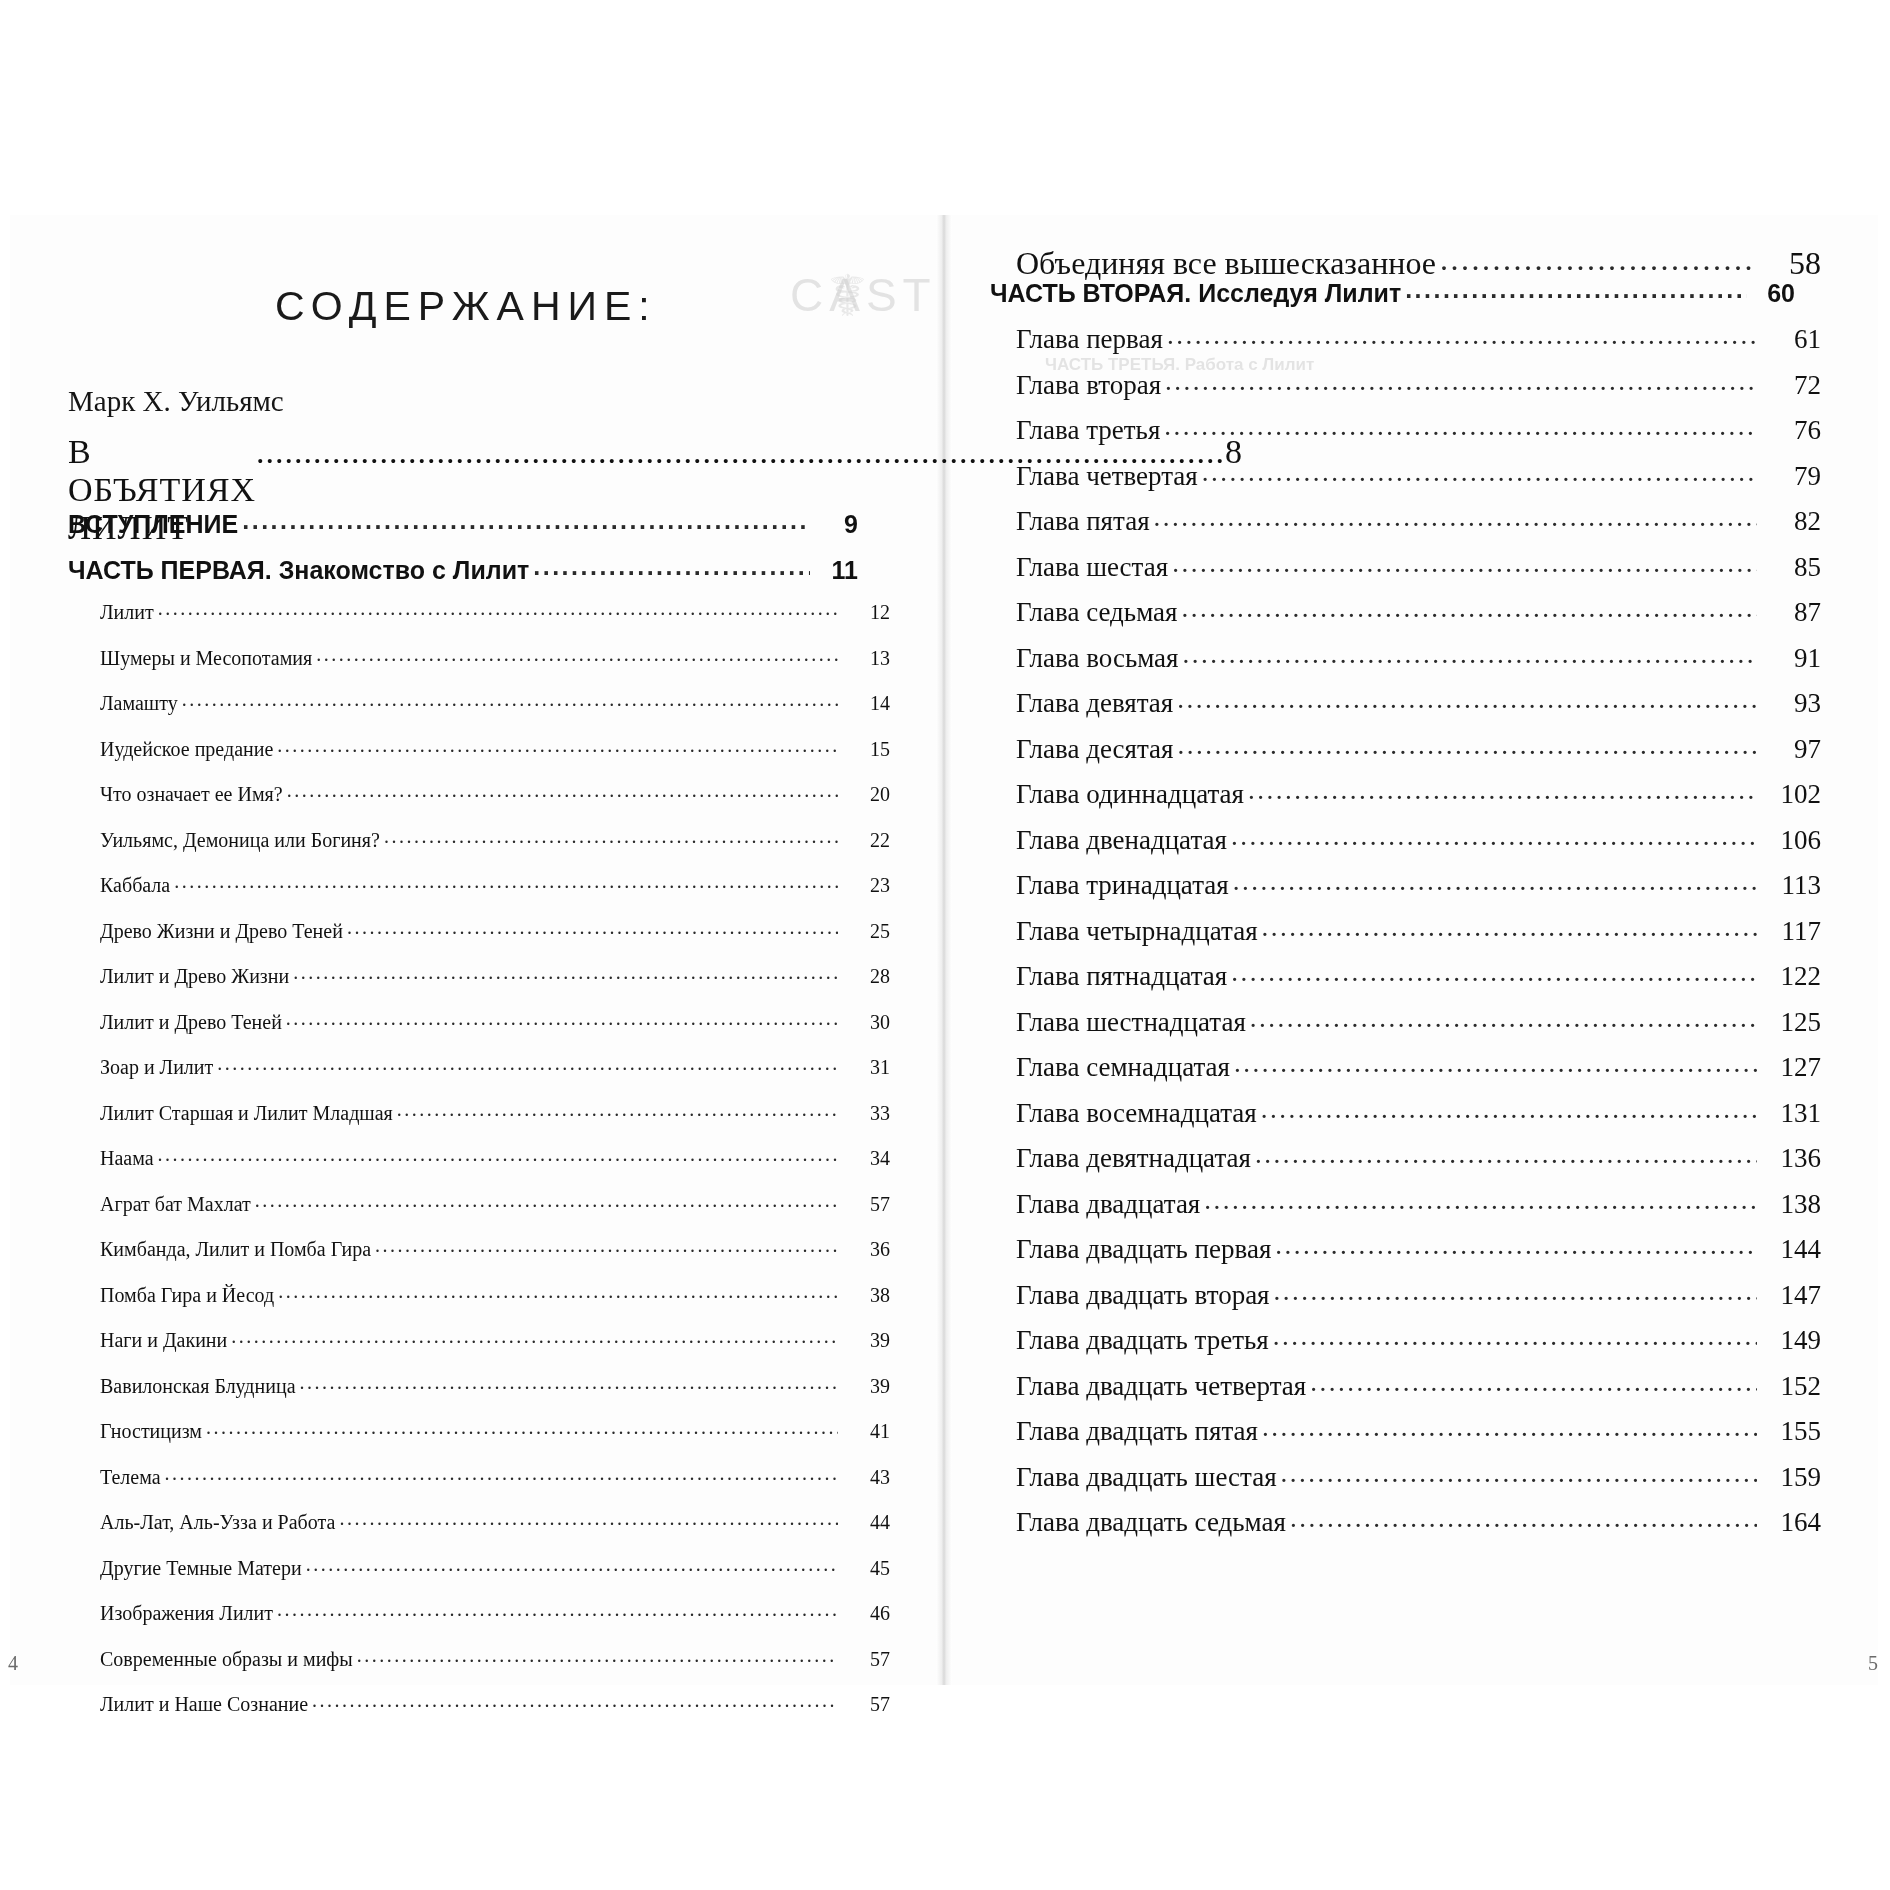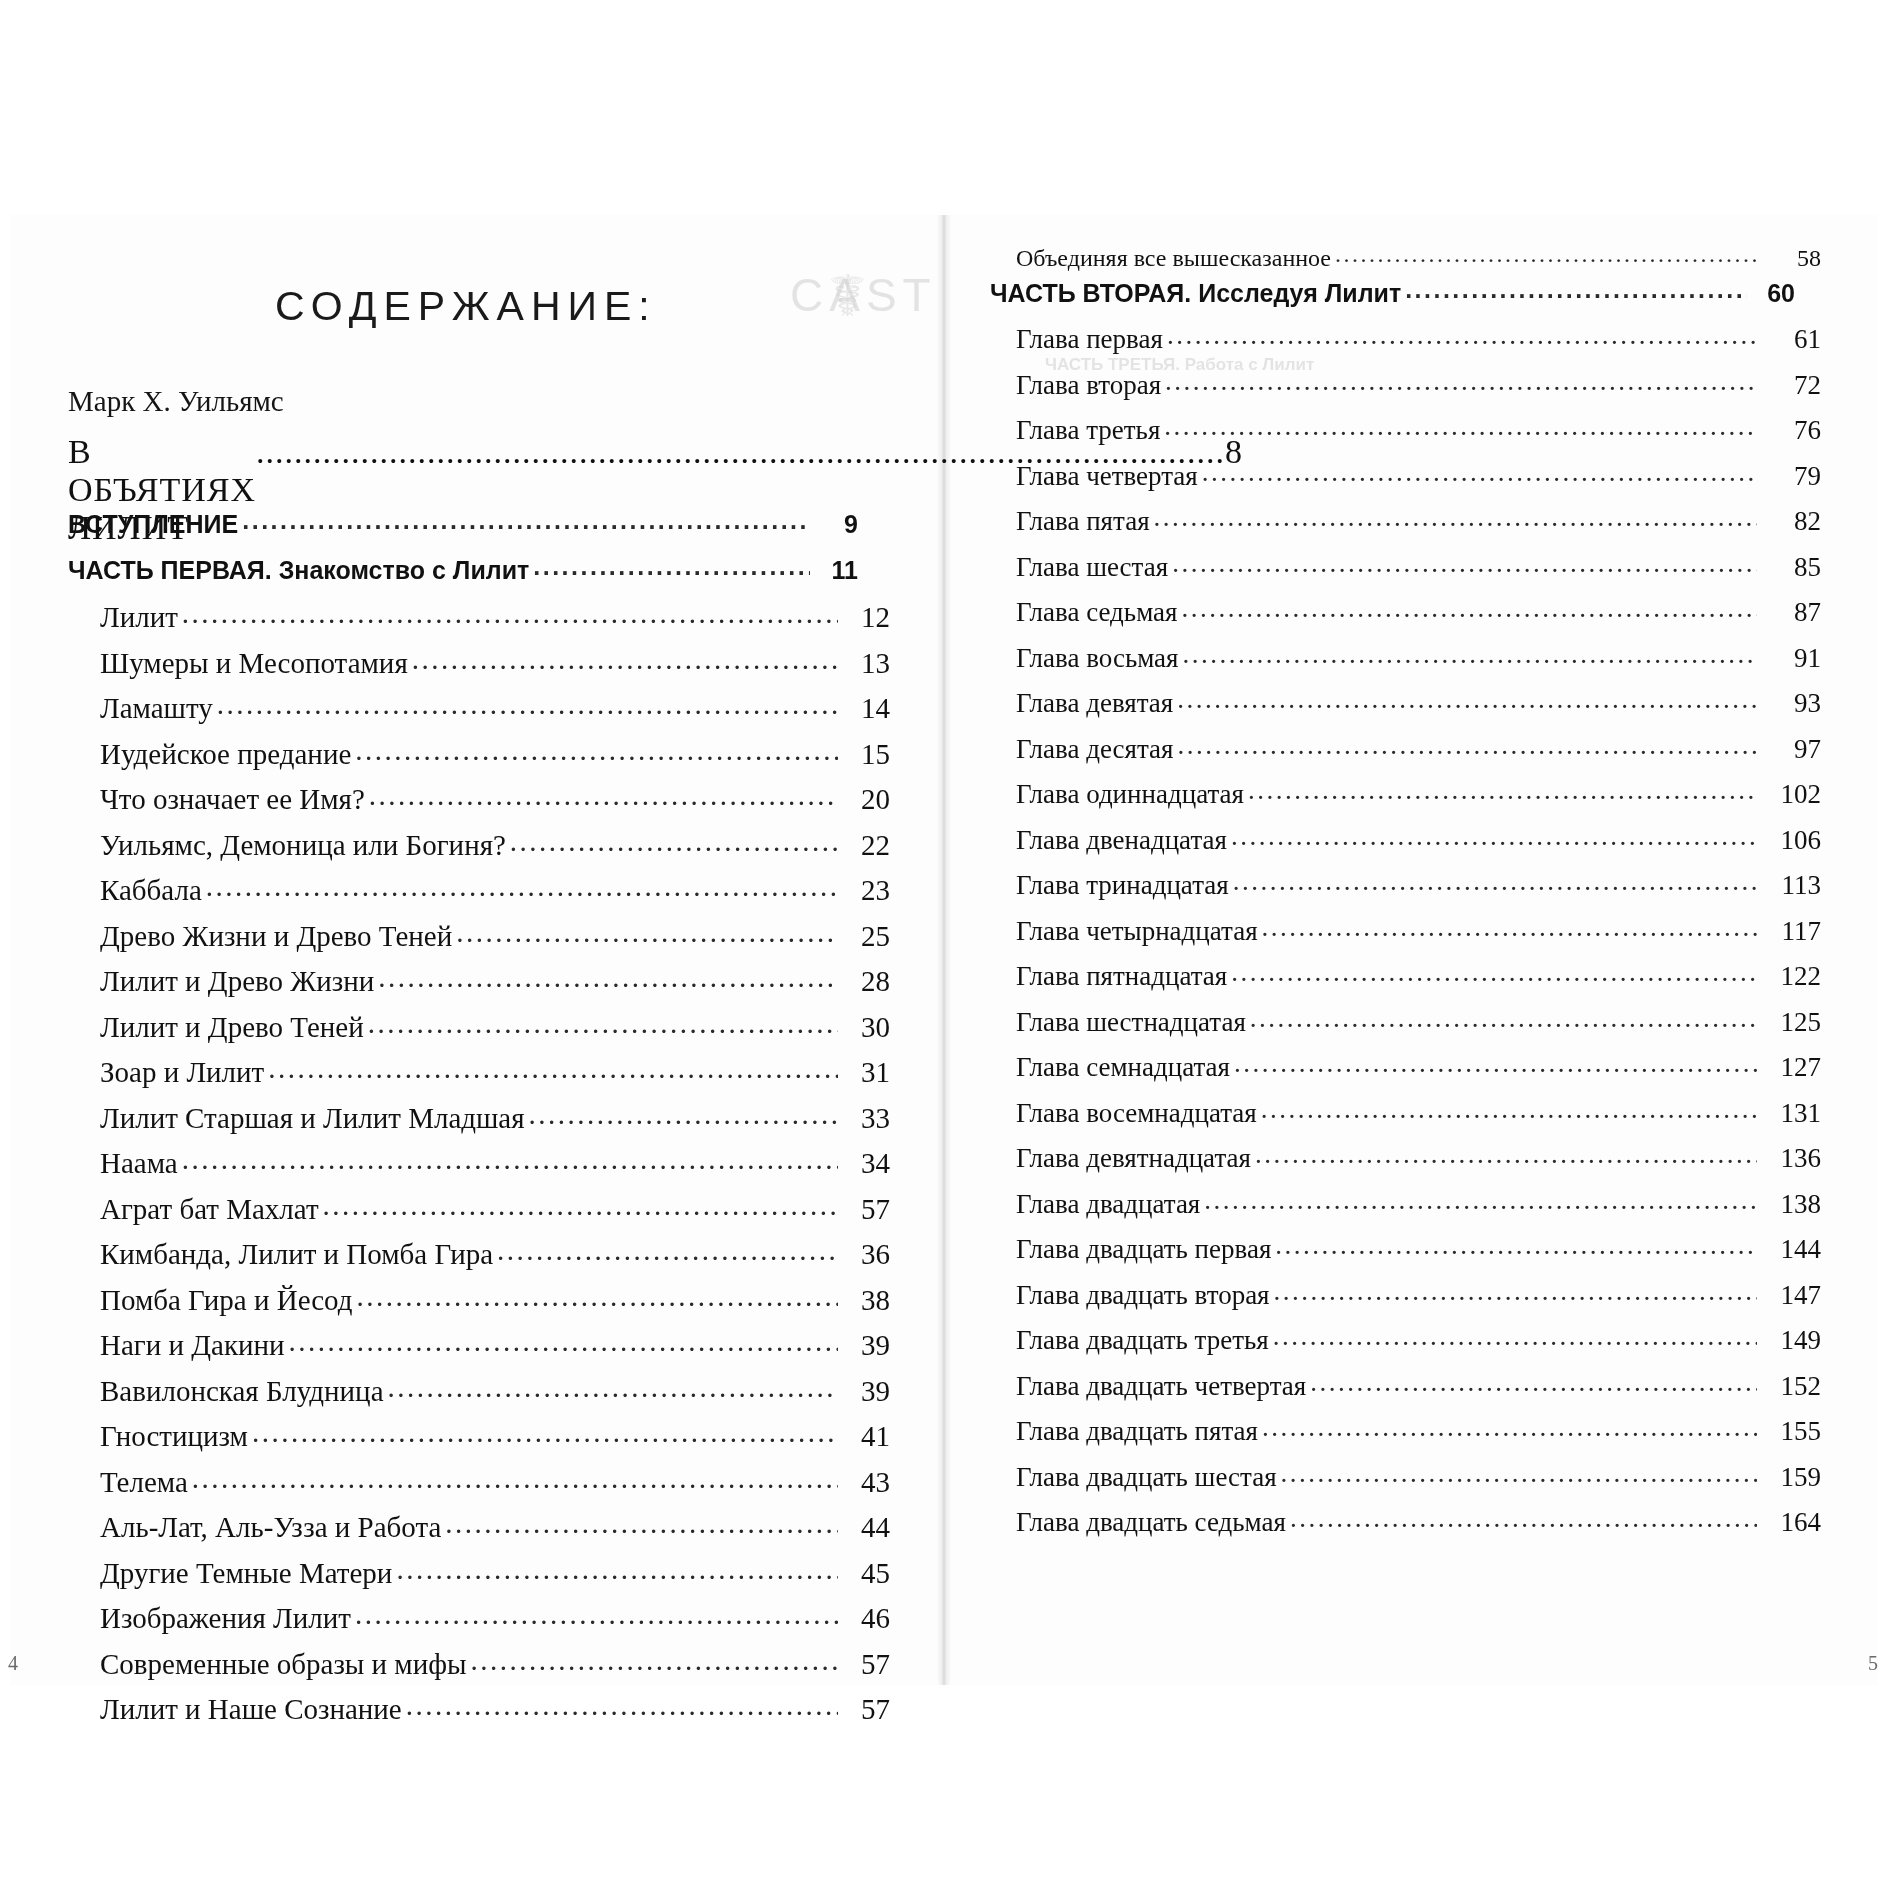--- a/index.html
+++ b/index.html
@@ -143,33 +143,33 @@
 
   
   .r-section {
     font-family: "Liberation Sans", sans-serif;
     font-weight: bold;
     font-size: 25px;
   }
   .r-section .pg { min-width: 44px; }
 
   .r-item {
-    font-size: 29px;
+    font-size: 20px;
     padding-left: 32px;
   }
   .r-item .pg { min-width: 48px; }
 
   .r-chapter {
     font-size: 27px;
     padding-left: 26px;
   }
   .r-chapter .pg { min-width: 60px; }
 
   .r-plain {
-    font-size: 24px;
+    font-size: 32px;
     padding-left: 26px;
   }
   .r-plain .pg { min-width: 60px; margin-top: 12px; }
 
   .folio {
     position: absolute;
     bottom: 10px;
     font-size: 20px;
     color: #6a6a6a;
   }

